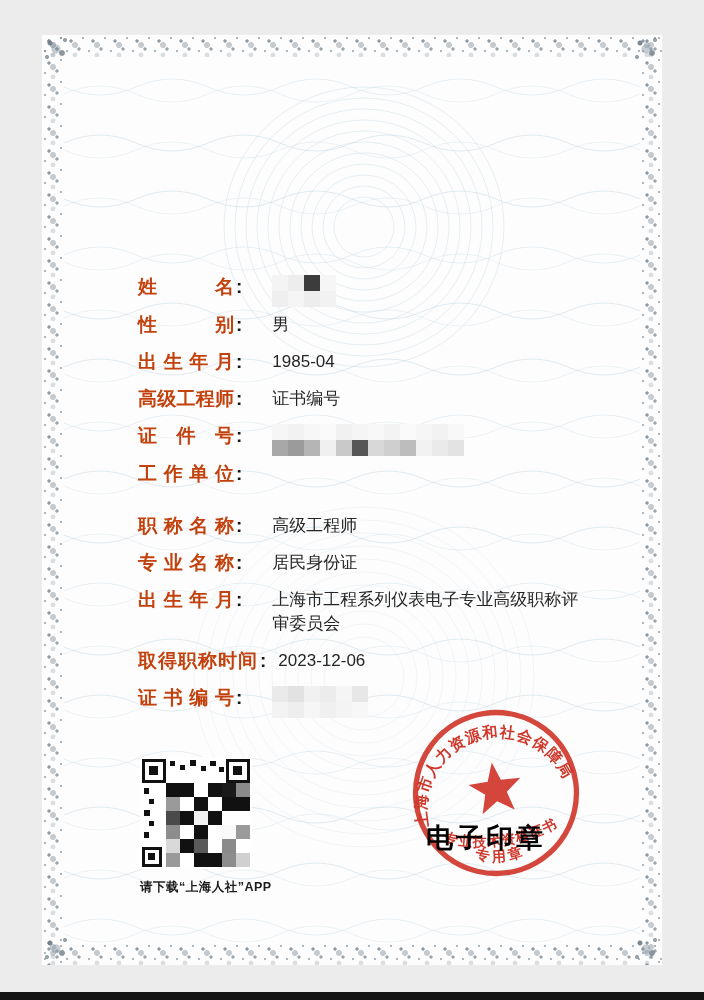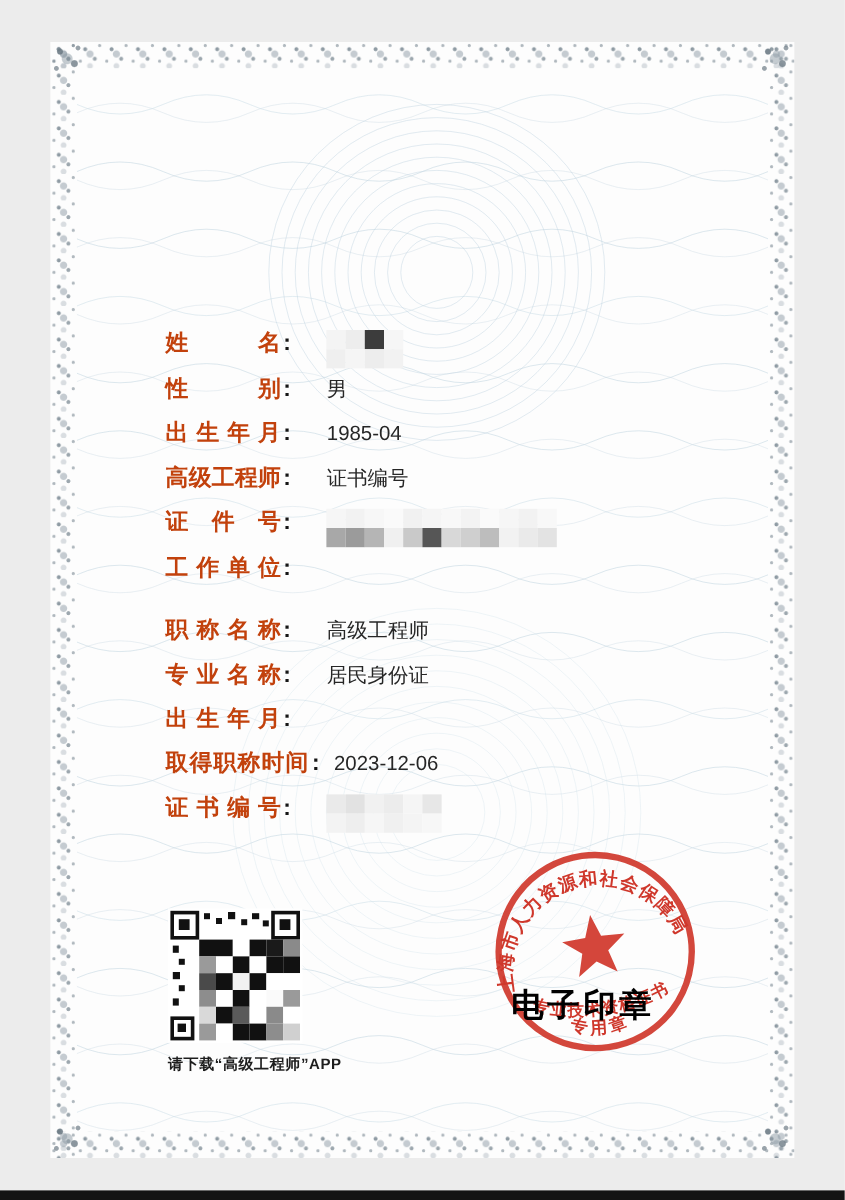--- a/index.html
+++ b/index.html
@@ -247,20 +247,23 @@
 
     <div class="row">
       <span class="lbl">专业名称</span>
         <span class="colon">:</span>
       <span class="val">居民身份证</span>
     </div>
 
     <div class="row">
       <span class="lbl">出生年月</span>
         <span class="colon">:</span>
+      <span class="val">
+          <span class="val-wrap">上海市工程系列仪表电子专业高级职称评审委员会</span>
+        </span>
     </div>
 
     <div class="row wide gap-sm">
       <span class="lbl">取得职称时间</span>
         <span class="colon">:</span>
       <span class="val num">2023-12-06</span>
     </div>
 
     <div class="row">
       <span class="lbl">证书编号</span>
@@ -334,21 +337,21 @@
         <i style="background: rgb(255, 255, 255);"></i>
         <i style="background: rgb(154, 154, 154);"></i>
         <i style="background: rgb(255, 255, 255);"></i>
         <i style="background: rgb(17, 17, 17);"></i>
         <i style="background: rgb(17, 17, 17);"></i>
         <i style="background: rgb(141, 141, 141);"></i>
         <i style="background: rgb(208, 208, 208);"></i>
       </span>
   </div>
   <div class="qr-caption">
-    <div>请下载“高级工程师”APP</div>
+    <div>请下载“上海人社”APP</div>
   </div>
 </div>
 
 <div class="seal">
   <svg width="180" height="180" viewBox="0 0 170 170">
     <circle cx="85" cy="85" r="76" fill="none" stroke="#cf372b" stroke-width="5" opacity="0.92"></circle>
     <polygon points="85,56 91.3,73.3 109.7,74 95.3,85.3 100.3,103 85,92.8 69.7,103 74.7,85.3 60.3,74 78.7,73.3" fill="#d23c30" opacity="0.95"></polygon>
     <defs>
       <path id="arcTop" d="M 18,112 A 68,68 0 1 1 152,112" fill="none"></path>
       <path id="arcMid" d="M 25,122 A 150,150 0 0 0 145,122" fill="none"></path>

